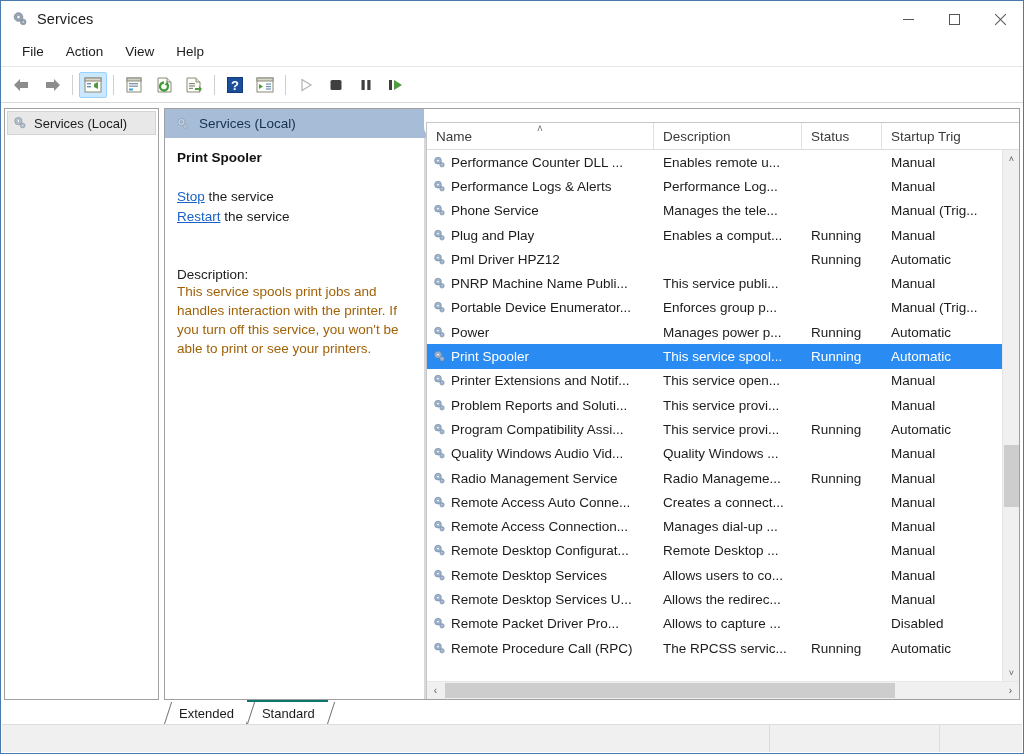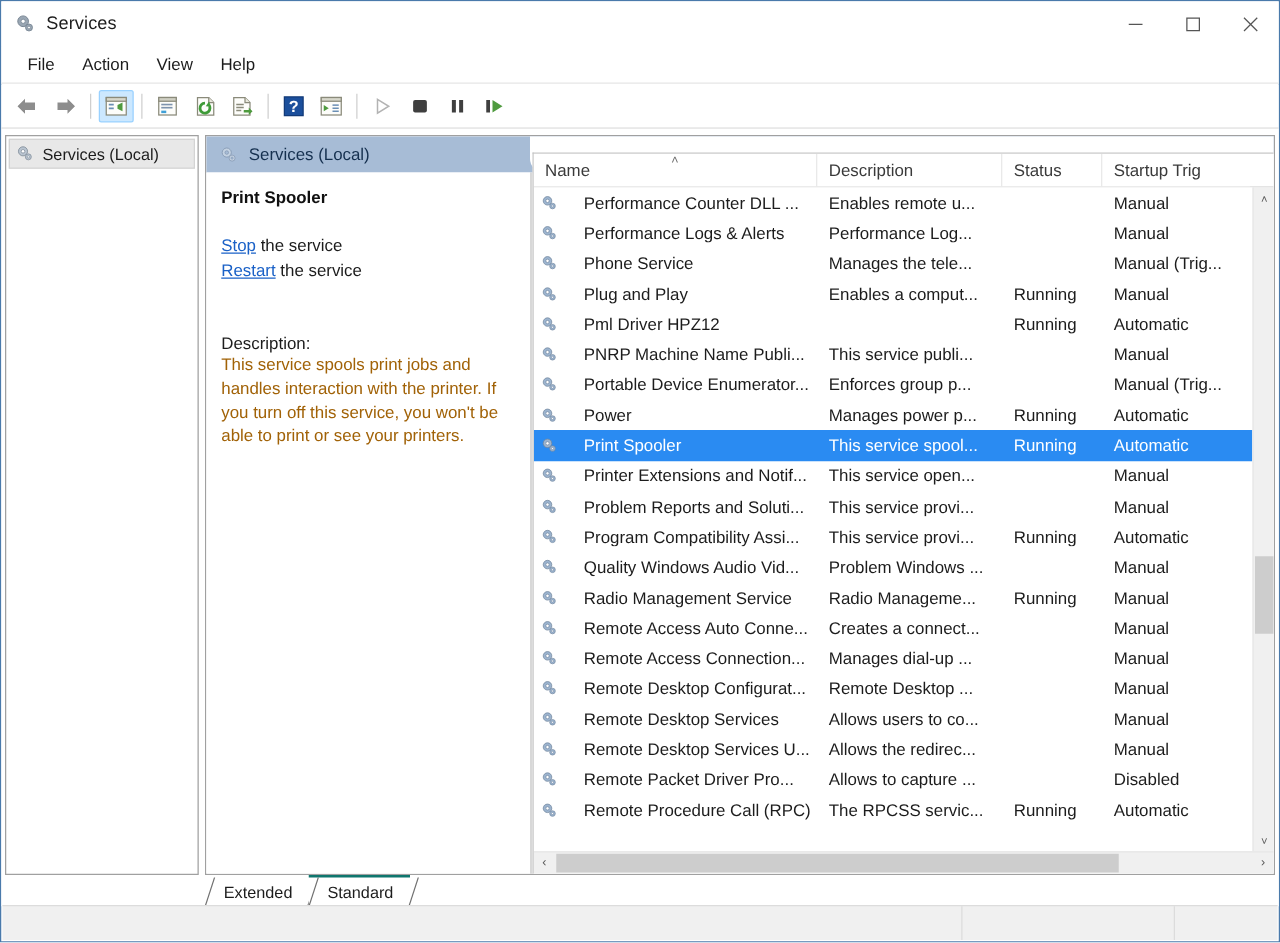--- a/index.html
+++ b/index.html
@@ -236,21 +236,21 @@
   .lv-row.selected .cell { color: #ffffff; }
   .cell {
     font-size: 13.5px; color: #1c1c1c;
     white-space: nowrap; overflow: hidden;
     box-sizing: border-box;
   }
   .cell.name {
     width: 227px; padding-left: 5px;
     display: flex; align-items: center;
   }
-  .cell.name .nm { margin-left: 20px; text-align: center; }
+  .cell.name .nm { margin-left: 4px; text-align: center; }
   .cell.desc   { width: 148px; padding-left: 9px; }
   .cell.status { width: 80px; padding-left: 9px; }
   .cell.start  { width: 118px; padding-left: 9px; }
 
   
   .vscroll {
     position: absolute; right: 0; top: 27px;
     width: 17px; bottom: 18px;
     background: #f0f0f0;
     border-left: 1px solid #e6e6e6;
@@ -772,21 +772,21 @@
                 <span>
                   <svg class="svgicon" width="15" height="15" viewBox="0 0 18 18">
                     <circle cx="7.2" cy="6.8" r="4.1" fill="#9cb4cf" stroke="#6f849c" stroke-width=".7"></circle>
                     <circle cx="7.2" cy="6.8" r="1.6" fill="#ffffff" stroke="#6f849c" stroke-width=".6"></circle>
                     <circle cx="12" cy="11.8" r="2.7" fill="#9cb4cf" stroke="#6f849c" stroke-width=".6"></circle>
                     <circle cx="12" cy="11.8" r="1" fill="#ffffff" stroke="#6f849c" stroke-width=".5"></circle>
                   </svg>
                 </span>
                 <span class="nm">Quality Windows Audio Vid...</span>
               </div>
-              <div class="cell desc">Problem Windows ...</div>
+              <div class="cell desc">Quality Windows ...</div>
               <div class="cell status"></div>
               <div class="cell start">Manual</div>
             </div>
             <div class="lv-row">
               <div class="cell name">
                 <span>
                   <svg class="svgicon" width="15" height="15" viewBox="0 0 18 18">
                     <circle cx="7.2" cy="6.8" r="4.1" fill="#9cb4cf" stroke="#6f849c" stroke-width=".7"></circle>
                     <circle cx="7.2" cy="6.8" r="1.6" fill="#ffffff" stroke="#6f849c" stroke-width=".6"></circle>
                     <circle cx="12" cy="11.8" r="2.7" fill="#9cb4cf" stroke="#6f849c" stroke-width=".6"></circle>

